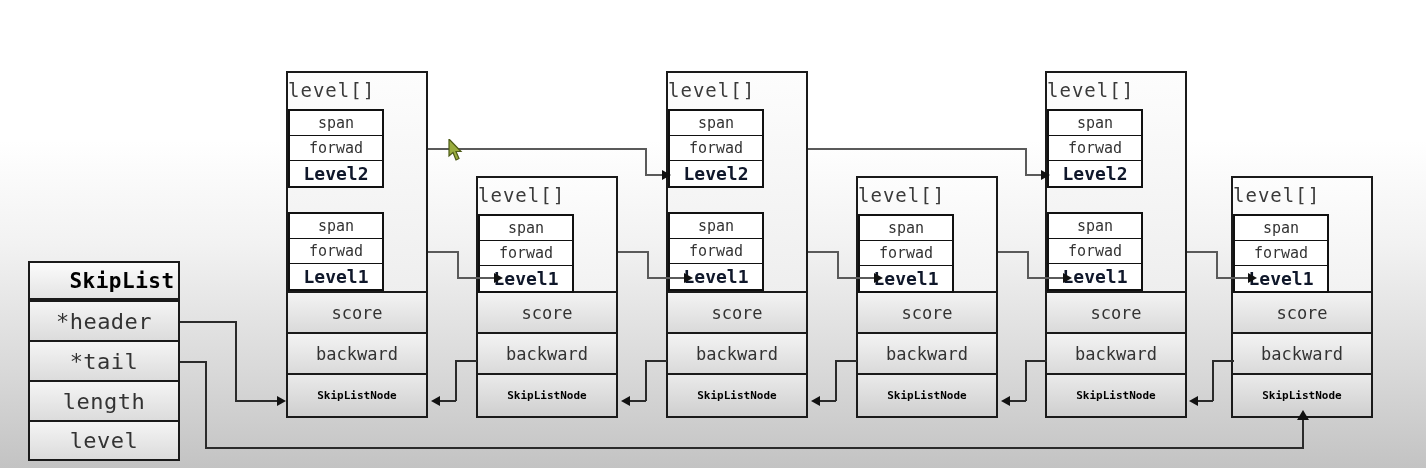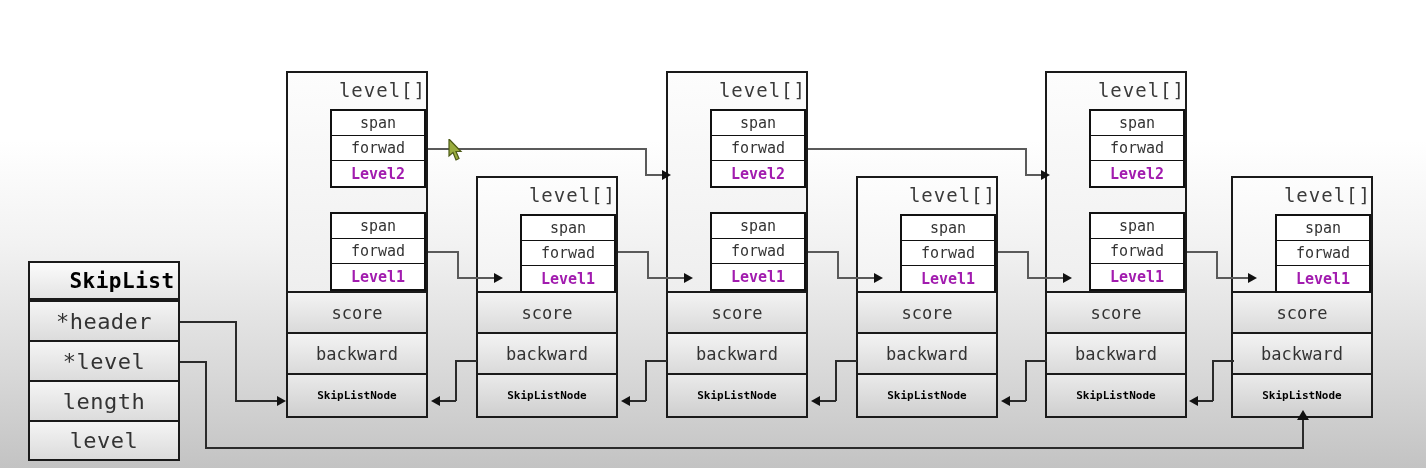--- a/index.html
+++ b/index.html
@@ -26,29 +26,29 @@
   #skiplist .cell:first-child{border-top-width:2px;padding-left:36px;}
   #skiplist .cell:last-child{border-bottom-width:2px;}
   #skiplist .title{font-size:21px;font-weight:bold;color:#000;
     background:linear-gradient(to bottom,#fbfbfb,#e4e4e4);border-bottom-width:3px;}
 
   
   .node{position:absolute;box-sizing:border-box;width:142px;
         border:2px solid #1a1a1a;
         background:linear-gradient(to bottom,#fdfdfd,#e6e6e6);}
   .levelarr{box-sizing:border-box;padding:6px 0 10px;
-            display:flex;flex-direction:column;align-items:flex-end;
+            display:flex;flex-direction:column;align-items:flex-start;
             border-bottom:2px solid #1a1a1a;}
   .levelarr-title{font-size:19px;color:#3a3a3a;margin-bottom:8px;letter-spacing:1px;}
   .lvlbox{box-sizing:border-box;width:96px;border:2px solid #111;background:#fff;}
   .lvlbox + .lvlbox{margin-top:24px;}
   .lvlbox .lc{box-sizing:border-box;height:25px;border-bottom:1px solid #111;
        background:#fff;display:flex;align-items:center;justify-content:center;
        font-size:15px;color:#333;white-space:nowrap;}
-  .lvlbox .lc:last-child{border-bottom:none;font-weight:bold;color:#a21caf;font-size:15px;}
+  .lvlbox .lc:last-child{border-bottom:none;font-weight:bold;color:#0f172a;font-size:18px;}
   .node .frow{box-sizing:border-box;height:41px;
       background:linear-gradient(to bottom,#f3f3f3,#dadada);
       border-bottom:2px solid #1a1a1a;
       display:flex;align-items:center;justify-content:center;
       font-size:17px;color:#333;white-space:nowrap;}
   .node .frow.last{border-bottom:none;font-weight:bold;color:#000;font-size:11px;
       background:linear-gradient(to bottom,#eaeaea,#cfcfcf);}
 
   
   .ln{position:absolute;background:#5a5a5a;}
@@ -71,21 +71,21 @@
      font-family:"DejaVu Sans","Liberation Sans",sans-serif;white-space:nowrap;letter-spacing:2px;}
 </style>
 </head>
 <body>
 
 <div id="stage">
 
   <div id="skiplist">
     <div class="cell title">SkipList</div>
     <div class="cell">*header</div>
-    <div class="cell">*level</div>
+    <div class="cell">*tail</div>
     <div class="cell">length</div>
     <div class="cell">level</div>
   </div>
 
   <div class="node" style="left:286px;top:71px;">
     <div class="levelarr" style="height:220px;">
       <div class="levelarr-title">level[]</div>
       <div class="lvlbox">
         <div class="lc">span</div>
         <div class="lc">forwad</div>

